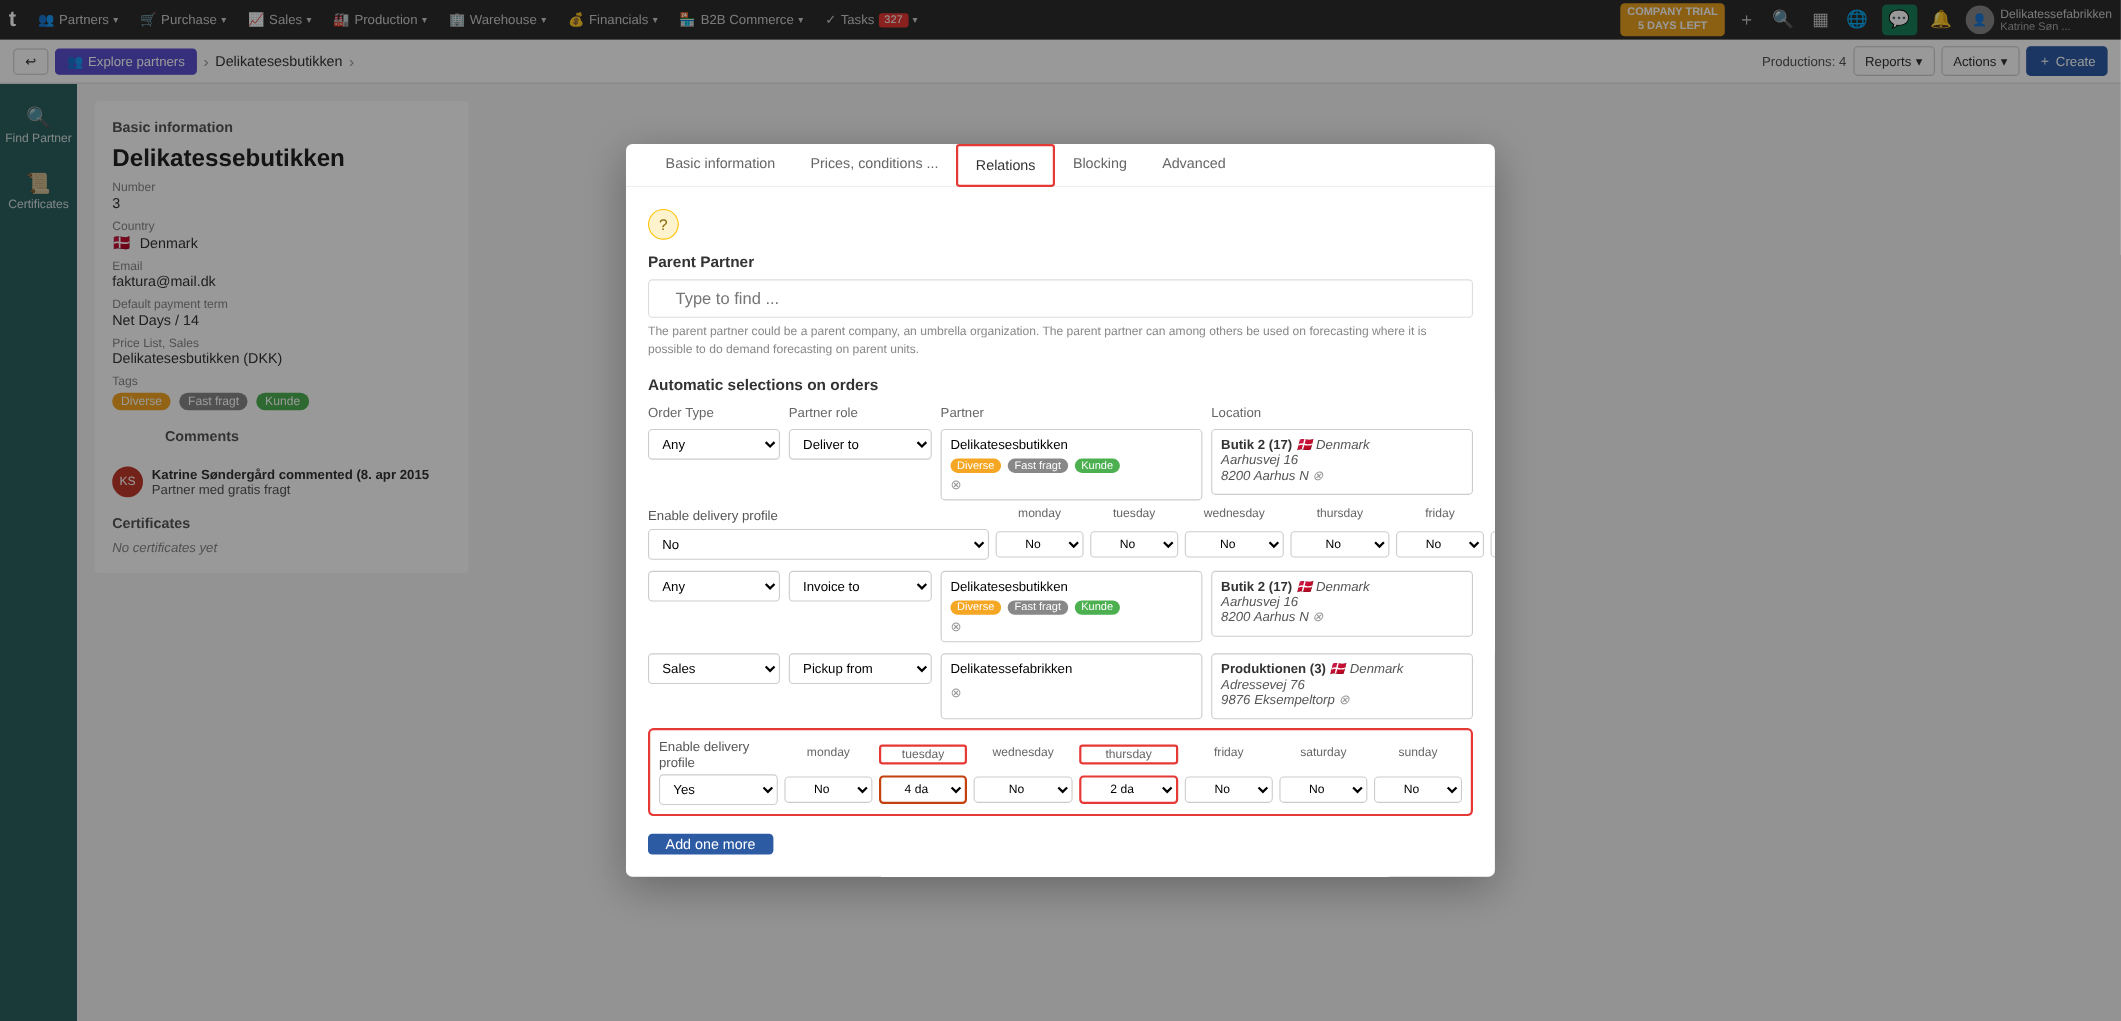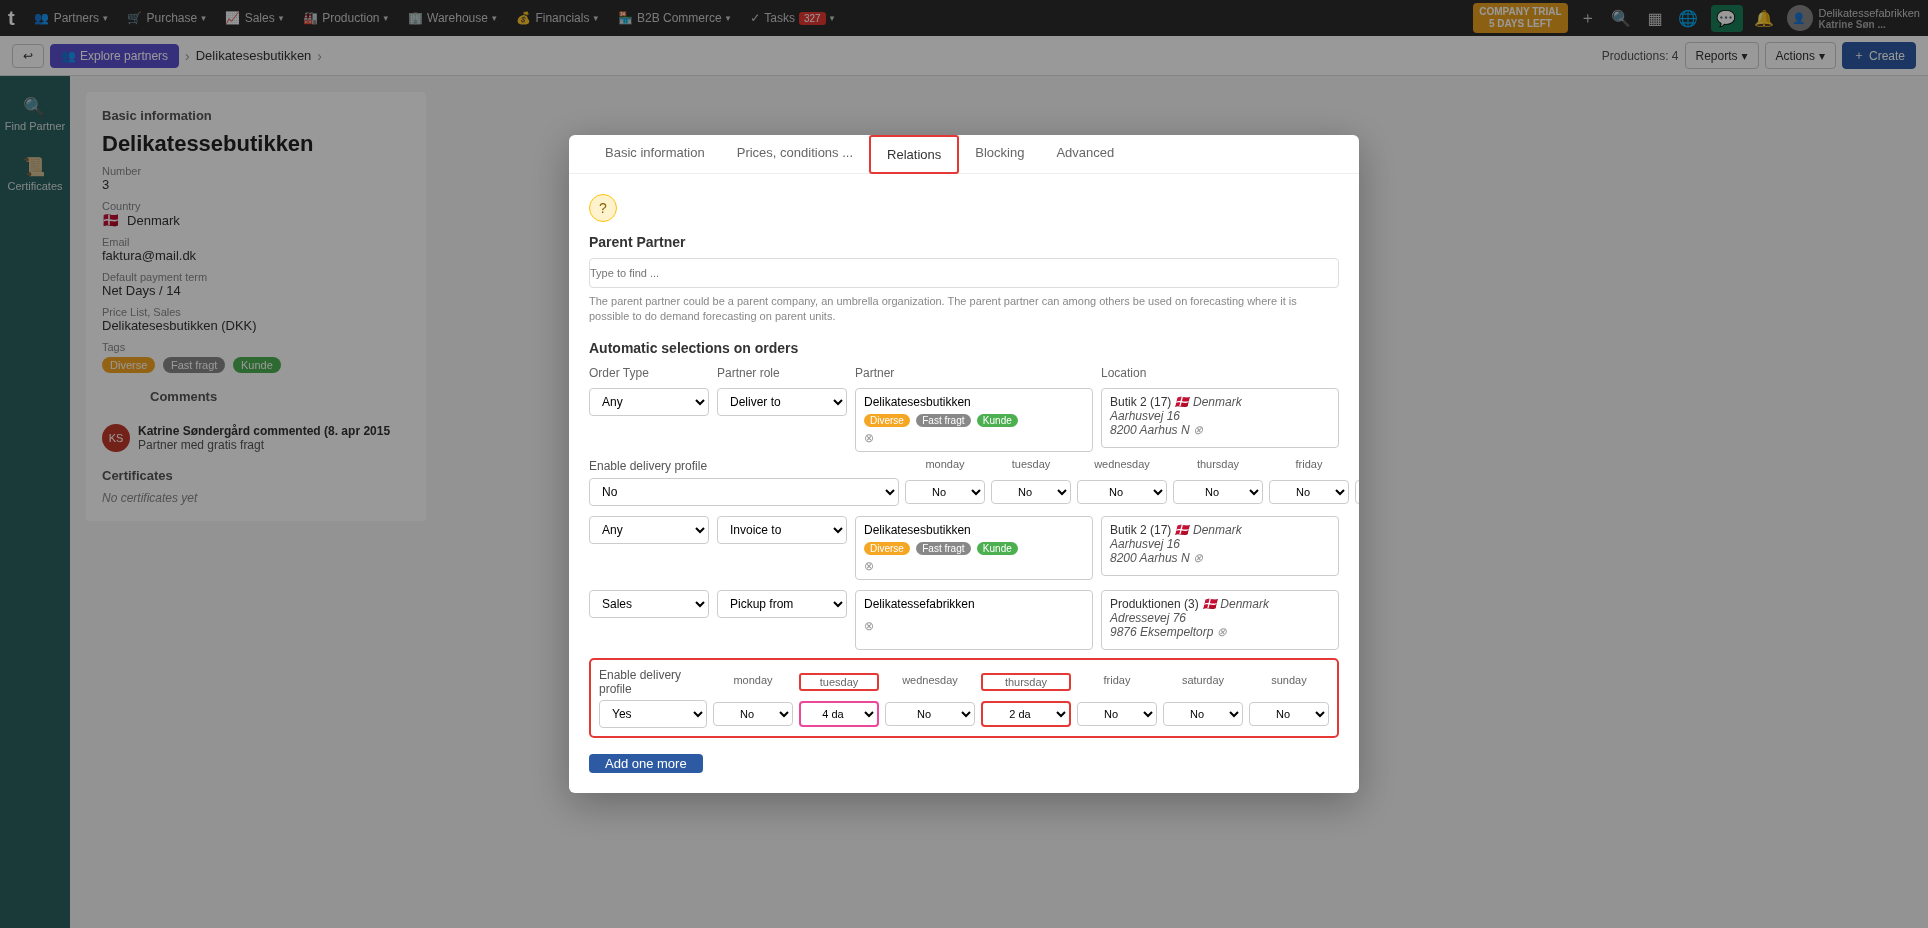--- a/index.html
+++ b/index.html
@@ -116,22 +116,22 @@
     .question-icon {
       width: 28px; height: 28px; border-radius: 50%; background: #fff3cd;
       border: 1px solid #ffc107; display: flex; align-items: center; justify-content: center;
       font-size: 14px; color: #856404; margin-bottom: 12px; cursor: pointer;
     }
 
     .section-label { font-size: 14px; font-weight: 600; color: #333; margin-bottom: 8px; }
 
     
     .partner-input {
-      width: 100%; padding: 8px 0; border: 1px solid #ddd; border-radius: 4px;
-      font-size: 11px; color: #999; outline: none;
+      width: 100%; padding: 8px 24px; border: 1px solid #ddd; border-radius: 4px;
+      font-size: 15px; color: #999; outline: none;
     }
 
     .hint-text { font-size: 11px; color: #888; margin-top: 6px; line-height: 1.4; }
 
     
     .auto-section-title {
       font-size: 14px; font-weight: 600; color: #333;
       margin: 16px 0 10px;
     }
 
@@ -157,21 +157,21 @@
     .tag-sm.orange { background: #f5a623; color: white; }
     .tag-sm.gray { background: #888; color: white; }
     .tag-sm.green { background: #4caf50; color: white; }
     .remove-x { color: #999; cursor: pointer; font-size: 12px; display: inline-block; margin-top: 4px; }
 
     
     .location-box {
       border: 1px solid #ccc; border-radius: 4px; padding: 6px 8px;
       font-size: 12px; min-height: 60px; color: #555; font-style: italic;
     }
-    .location-box .loc-name { font-style: normal; font-weight: 400; color: #333; }
+    .location-box .loc-name { font-style: normal; font-weight: 700; color: #333; }
     .loc-remove { color: #999; cursor: pointer; }
     .day-header { font-size: 11px; color: #666; text-align: center; padding-bottom: 4px; }
 
     .day-select {
       width: 100%; padding: 4px 4px; border: 1px solid #ccc; border-radius: 4px;
       font-size: 11px; background: white; text-align: center;
     }
 
     
     .add-more-btn {
@@ -240,21 +240,21 @@
     <span class="nav-icon-btn">＋</span>
     <span class="nav-icon-btn">🔍</span>
     <span class="nav-icon-btn">▦</span>
     <span class="nav-icon-btn">🌐</span>
     <span class="nav-icon-btn" style="background:#1a7f5a;padding:4px 6px;border-radius:4px;color:white;">💬</span>
     <span class="nav-icon-btn">🔔</span>
     <div class="user-badge">
       <div class="user-avatar">👤</div>
       <div>
         <div style="font-size:11px;color:#ccc;">Delikatessefabrikken</div>
-        <div style="font-size:10px;color:#aaa;font-weight:bold;">Katrine Søn ...</div>
+        <div style="font-size:10px;color:#aaa;">Katrine Søn ...</div>
       </div>
     </div>
   </div>
 </nav>
 
 <div class="second-toolbar">
   <div class="second-toolbar-left">
     <button class="toolbar-btn">
       <span>↩</span>
     </button>
@@ -480,21 +480,21 @@
           <div class="day-header" style="border:2px solid #e53935;border-radius:3px;padding:1px;">thursday</div>
           <div class="day-header">friday</div>
           <div class="day-header">saturday</div>
           <div class="day-header">sunday</div>
         </div>
         <div style="display:grid;grid-template-columns:1fr 80px 80px 90px 90px 80px 80px 80px;gap:6px;align-items:center;">
           <select class="sel-select">
             <option>Yes</option><option>No</option>
           </select>
           <select class="day-select"><option>No</option><option>Yes</option></select>
-          <select class="day-select" style="border:2px solid #ec4899;text-align:center;"><option>4 da</option><option>No</option></select>
+          <select class="day-select" style="border:2px solid #c2410c;text-align:center;"><option>4 da</option><option>No</option></select>
           <select class="day-select"><option>No</option></select>
           <select class="day-select" style="border:2px solid #e53935;"><option>2 da</option><option>No</option></select>
           <select class="day-select"><option>No</option></select>
           <select class="day-select"><option>No</option></select>
           <select class="day-select"><option>No</option></select>
         </div>
       </div>
 
       
       <button class="add-more-btn">Add one more</button>

